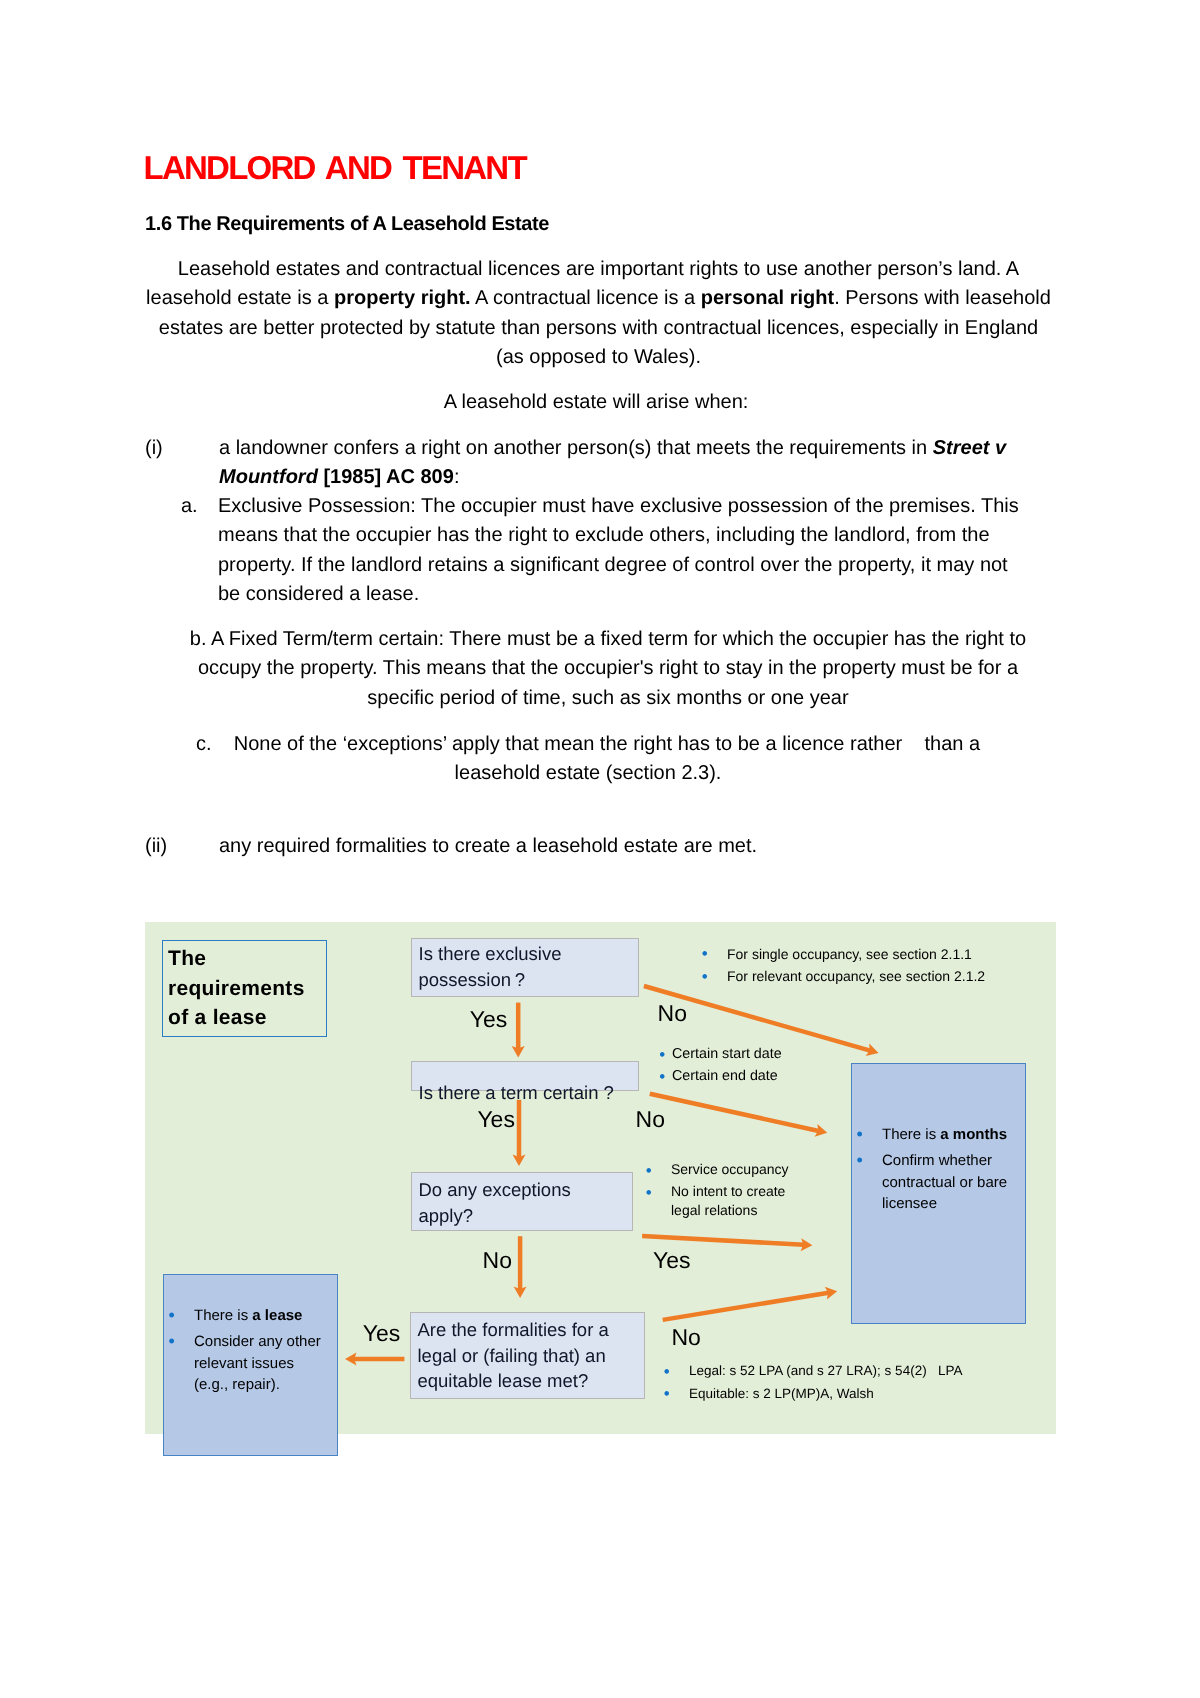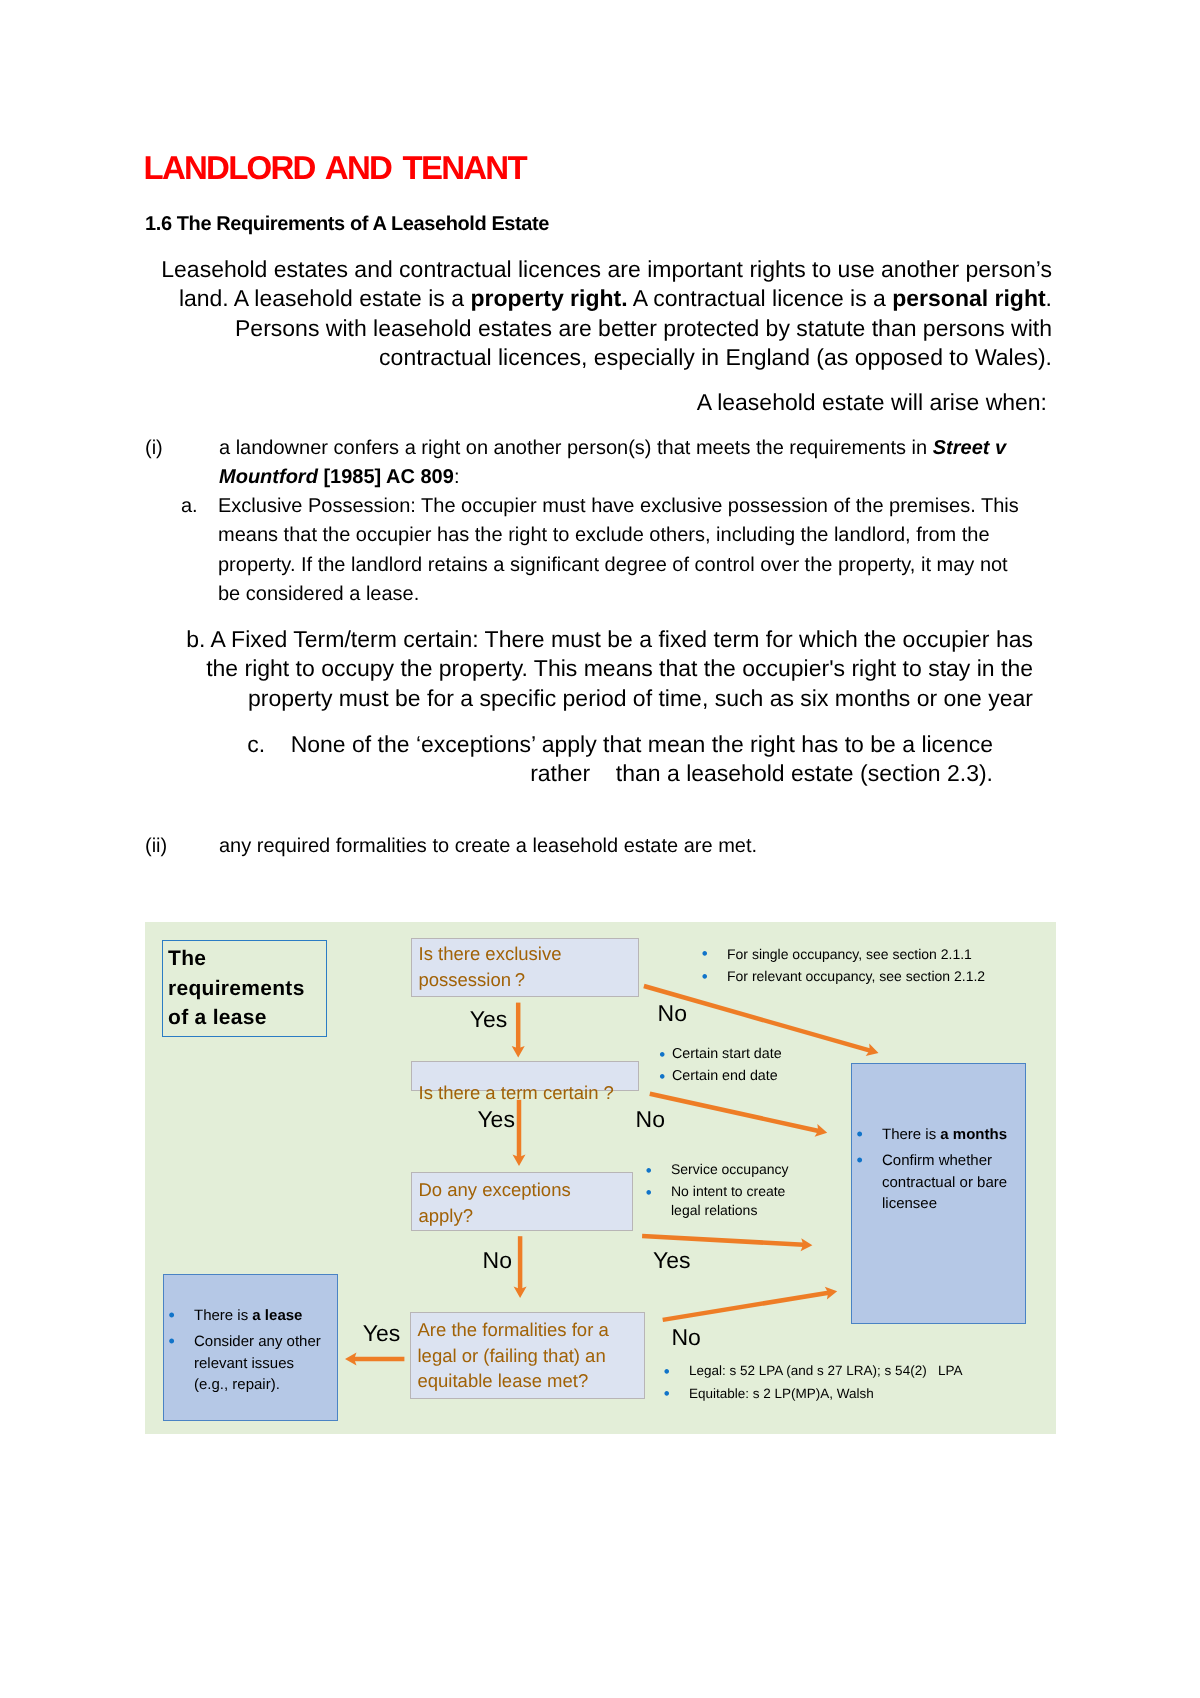--- a/index.html
+++ b/index.html
@@ -7,22 +7,22 @@
   body{width:1200px;height:1698px;background:#ffffff;
        font-family:"Liberation Sans",sans-serif;position:relative;overflow:hidden;
        -webkit-font-smoothing:antialiased;text-rendering:geometricPrecision;}
   .page{position:absolute;left:0;top:0;width:1200px;height:1698px;}
 
   
   .title{position:absolute;left:143.5px;top:150px;font-size:33px;font-weight:bold;
          color:#FF0000;letter-spacing:-1.75px;word-spacing:4px;line-height:36px;white-space:nowrap;}
   .heading{position:absolute;left:145px;top:210px;font-size:20px;font-weight:bold;
            color:#000;line-height:29px;white-space:nowrap;letter-spacing:-0.4px;}
-  .body-text{position:absolute;font-size:23px;line-height:29.3px;color:#000;
-             text-align:right;}
+  .body-text{position:absolute;font-size:20px;line-height:29.3px;color:#000;
+             text-align:center;}
   .p1{left:145px;top:255px;width:907px;}
   .p2{left:145px;top:388px;width:902px;}
 
   .li-row{position:absolute;font-size:20px;line-height:29.3px;color:#000;}
   .li-mark{position:absolute;}
   .li-body{position:absolute;}
 
   b, .b{font-weight:bold;}
   .bi{font-weight:bold;font-style:italic;}
 
@@ -30,21 +30,21 @@
   .chart{position:absolute;left:145px;top:922px;width:911px;height:512px;
          background:#e3eed8;}
   .chart *{box-sizing:border-box;}
 
   .titlebox{position:absolute;left:16.5px;top:18px;width:165px;height:97px;
             border:1.7px solid #2b7cc4;background:transparent;
             font-size:21px;font-weight:bold;line-height:29.5px;color:#000;letter-spacing:0.3px;
             padding:3px 0 0 5.5px;}
 
   .qbox{position:absolute;background:#dce3f1;border:1.7px solid #b8b5b6;
-        font-size:18.5px;line-height:25.6px;color:#a16207;padding:2px 9px 0 6.5px;}
+        font-size:18.5px;line-height:25.6px;color:#0f172a;padding:2px 9px 0 6.5px;}
 
   .resbox{position:absolute;background:#b5c8e6;border:1.3px solid #4a83c4;}
 
   .bullets{position:absolute;font-size:14px;line-height:22.4px;color:#000;}
   .bullets .bl{position:relative;padding-left:24px;}
   .bullets .bl::before{content:"\2022";position:absolute;left:-1.3px;top:0.8px;
         color:#1174c9;font-size:17px;line-height:22.4px;}
 
   .resbullets{position:absolute;font-size:15px;line-height:21.3px;color:#000;}
   .resbullets .bl{position:relative;padding-left:29px;margin-bottom:5.2px;}
@@ -123,21 +123,21 @@
 
     <div class="qbox" style="left:265px;top:390px;width:235px;height:87px;padding-top:4px;">Are the formalities for a legal or (failing that) an equitable lease met?</div>
 
     <div class="resbox" style="left:706px;top:141px;width:175px;height:261px;">
       <div class="resbullets" style="left:1px;top:60px;width:172px;">
         <div class="bl"><span>There is </span><b>a months</b></div>
         <div class="bl">Confirm whether contractual or bare licensee</div>
       </div>
     </div>
 
-    <div class="resbox" style="left:18px;top:352px;width:175px;height:147px;">
+    <div class="resbox" style="left:18px;top:352px;width:175px;height:182px;">
       <div class="resbullets" style="left:1px;top:30px;width:162px;">
         <div class="bl"><span>There is </span><b>a lease</b></div>
         <div class="bl">Consider any other relevant issues (e.g., repair).</div>
       </div>
     </div>
 
     <div class="bullets" style="left:558px;top:20.5px;width:330px;">
       <div class="bl">For single occupancy, see section 2.1.1</div>
       <div class="bl">For relevant occupancy, see section 2.1.2</div>
     </div>

